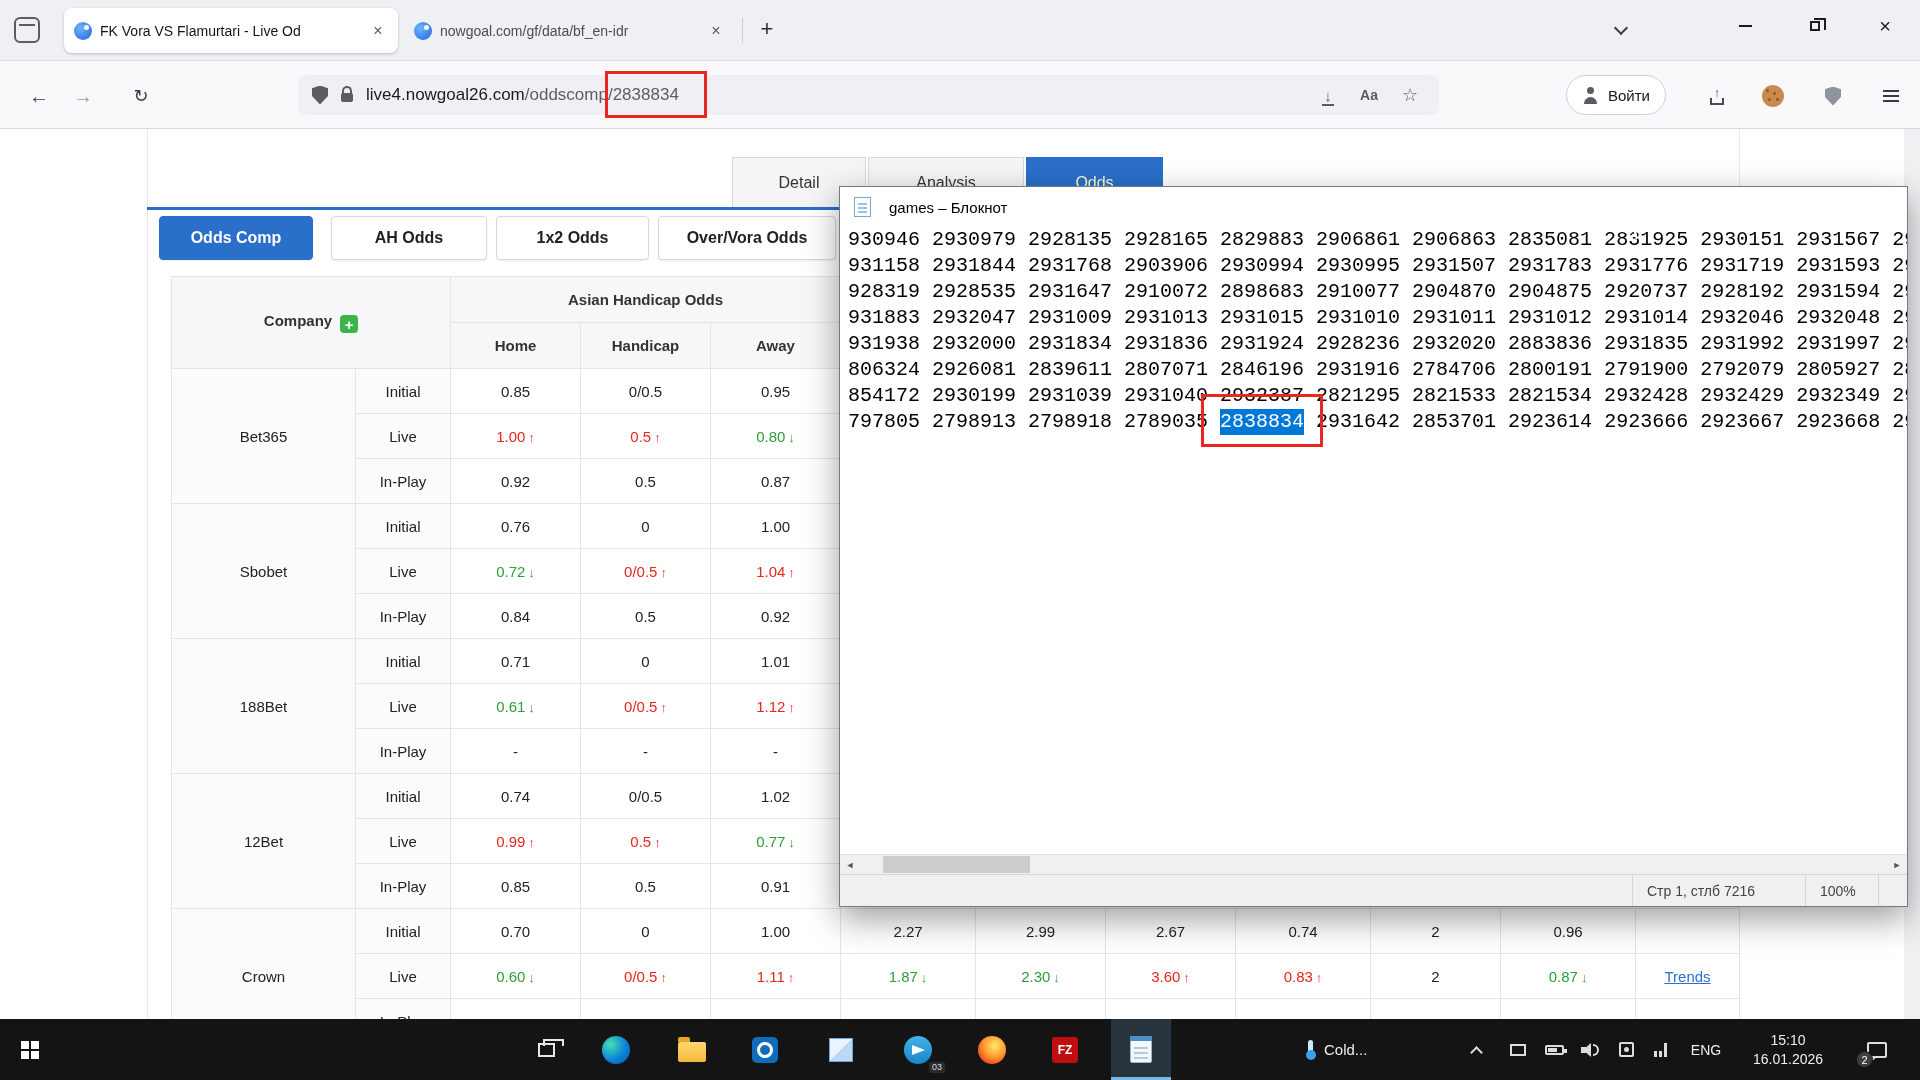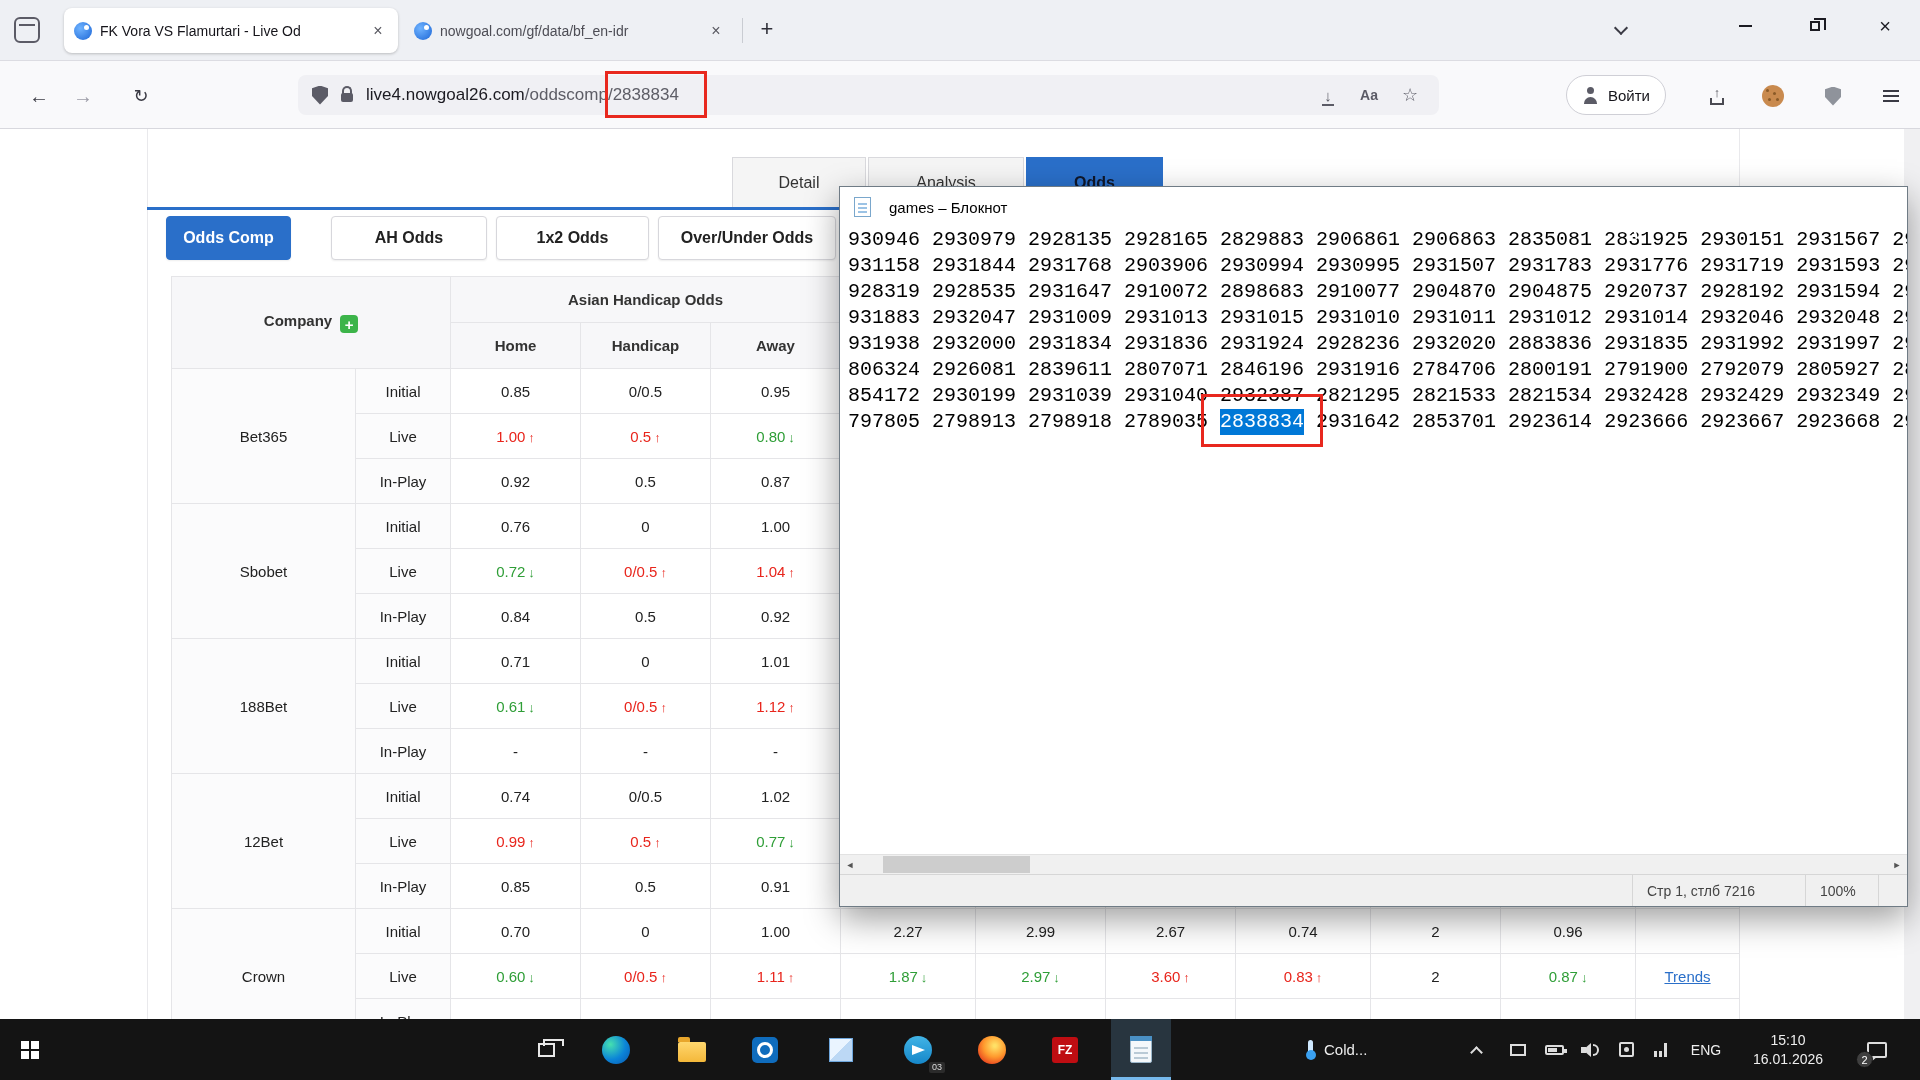--- a/index.html
+++ b/index.html
@@ -58,23 +58,23 @@
   #nav-cookie{left:1756px}#nav-shield2{left:1816px}
   #nav-menu{left:1874px}
   #nav-menu span{width:16px;height:2px;background:#3a3a44;box-shadow:0 -5px 0 #3a3a44,0 5px 0 #3a3a44}
 
   
   #page{left:0;top:129px;width:1920px;height:890px;background:#fff;overflow:hidden;z-index:1}
   .content-edge{position:absolute;top:0;height:100%;width:1px;background:#e9e9ec}
   #blue-line{left:147px;top:78px;width:1592px;height:3px;background:#2a6fc9}
   .vtab{position:absolute;top:28px;height:50px;display:flex;align-items:center;justify-content:center;font-size:16px;background:#f5f5f5;border:1px solid #d9d9dd;border-bottom:none;color:#333;cursor:pointer}
   .vt0{left:732px;width:134px}.vt1{left:868px;width:156px}.vt2{left:1026px;width:137px}
-  .vtab.active{background:#2a6fc9;color:#0f172a;border-color:#2a6fc9;font-weight:bold}
+  .vtab.active{background:#2a6fc9;color:#fef9c3;border-color:#2a6fc9;font-weight:normal}
   .obtn{position:absolute;top:87px;height:44px;display:flex;align-items:center;justify-content:center;font-size:16px;font-weight:bold;border-radius:4px;background:#fff;border:1px solid #d7d7dc;color:#222;box-shadow:0 1px 2px rgba(0,0,0,.07);cursor:pointer}
-  .ob0{left:166px;width:125px}.ob1{left:331px;width:156px}.ob2{left:496px;width:153px}.ob3{left:658px;width:178px}
+  .ob0{left:159px;width:154px}.ob1{left:331px;width:156px}.ob2{left:496px;width:153px}.ob3{left:658px;width:178px}
   .obtn.active{background:#2a6fc9;color:#fff;border-color:#2a6fc9}
 
   #odds-table{position:absolute;left:171px;top:147px;width:1568px;border-collapse:collapse;table-layout:fixed;font-size:15px}
   #odds-table th,#odds-table td{border:1px solid #e5e5e8;text-align:center;overflow:hidden}
   #odds-table th{background:#f7f7f9;font-weight:bold;color:#333;height:46px}
   #odds-table td{height:45px;color:#222;background:#fff}
   #odds-table tr.blk td{border-top:1px solid #d4d4da}
   .td-company,.td-label{background:#fbfbfc!important}
   .lbl-inplay{color:#e8251c}
   .val.up,.arrow.up{color:#e8251c}
@@ -237,21 +237,21 @@
   <div id="blue-line" class="abs"></div>
   <div id="view-tabs">
       <div class="vtab vt0">Detail</div>
       <div class="vtab vt1">Analysis</div>
       <div class="vtab vt2 active">Odds</div>
     </div>
   <div id="odds-nav">
       <div class="obtn ob0 active">Odds Comp</div>
       <div class="obtn ob1">AH Odds</div>
       <div class="obtn ob2">1x2 Odds</div>
-      <div class="obtn ob3">Over/Under Odds</div>
+      <div class="obtn ob3">Over/Vora Odds</div>
     </div>
   <table id="odds-table">
       <colgroup>
         <col style="width: 184px;">
         <col style="width: 95px;">
         <col style="width: 130px;">
         <col style="width: 130px;">
         <col style="width: 130px;">
         <col style="width: 135px;">
         <col style="width: 130px;">
@@ -455,21 +455,21 @@
           <td><span class="val">2</span></td>
           <td><span class="val">0.96</span></td>
           <td></td>
         </tr>
         <tr>
           <td class="td-label">Live</td>
           <td><span class="val down">0.60</span><span class="arrow down">↓</span></td>
           <td><span class="val up">0/0.5</span><span class="arrow up">↑</span></td>
           <td><span class="val up">1.11</span><span class="arrow up">↑</span></td>
           <td><span class="val down">1.87</span><span class="arrow down">↓</span></td>
-          <td><span class="val down">2.97</span><span class="arrow down">↓</span></td>
+          <td><span class="val down">2.30</span><span class="arrow down">↓</span></td>
           <td><span class="val up">3.60</span><span class="arrow up">↑</span></td>
           <td><span class="val up">0.83</span><span class="arrow up">↑</span></td>
           <td><span class="val">2</span></td>
           <td><span class="val down">0.87</span><span class="arrow down">↓</span></td>
           <td><span class="trends">Trends</span></td>
         </tr>
         <tr>
           <td class="td-label lbl-inplay">In-Play</td>
           <td></td>
           <td></td>

